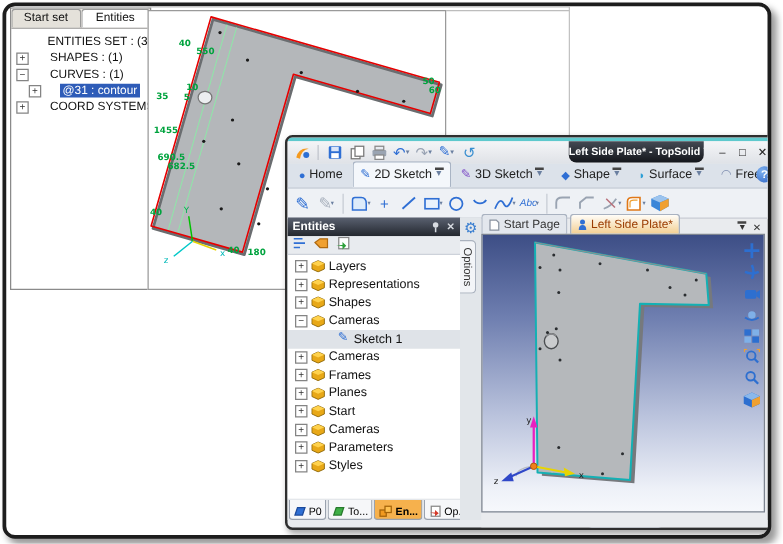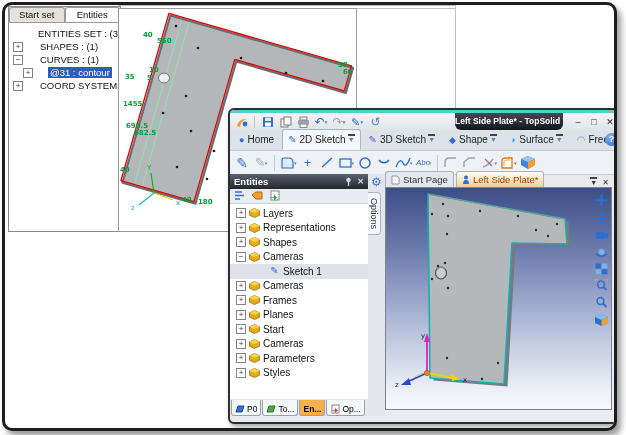--- a/index.html
+++ b/index.html
@@ -67,21 +67,21 @@
       font-weight:bold;display:flex;align-items:center;padding:0 4px;flex:none;}
   .ep-hbtns{margin-left:auto;display:flex;gap:4px;align-items:center;color:#d8dce2;font-size:8px;}
   .ep-toolbar{height:14px;background:#e8ebef;border-bottom:1px solid #cdd2da;display:flex;
       align-items:center;gap:5px;padding-left:4px;flex:none;}
   .ep-tree{flex:1;background:#fff;overflow:hidden;font-size:10px;color:#111;padding-top:2px;}
   .ep-row{display:flex;align-items:center;height:14.5px;white-space:nowrap;}
   .ep-row.soft{background:#dfe3e8;}
   .ep-tabs{height:17px;display:flex;align-items:flex-end;gap:1px;padding:0 1px;background:#e4e7eb;flex:none;}
   .ep-tab{display:flex;align-items:flex-end;gap:2px;font-size:8.5px;border:1px solid #9aa2ae;
       border-radius:0 0 3px 3px;border-top:none;background:#f6f7f9;padding:1px 3px;height:13px;white-space:nowrap;}
-  .ep-tab.active{background:#f6b14d;font-weight:bold;flex-direction:column;}
+  .ep-tab.active{background:#f6b14d;font-weight:bold;}
 
   .options-strip{position:absolute;left:138px;top:64px;width:17px;bottom:6px;background:#e2e6ea;}
   .opt-gear{font-size:12px;color:#3a7fd0;text-align:center;height:16px;line-height:16px;}
   .opt-tab{writing-mode:vertical-rl;font-size:9px;color:#333;background:#f3f5f8;
       border:1px solid #aab2be;border-left:none;border-radius:0 4px 4px 0;padding:5px 1px;margin-top:2px;}
 
   .viewport-col{position:absolute;left:155px;top:62px;width:227px;bottom:6px;}
   .doc-tabs{height:15px;display:flex;align-items:flex-end;gap:2px;font-size:9.5px;}
   .dtab{display:flex;align-items:center;gap:3px;padding:1px 5px;height:13px;border:1px solid #a9b2c0;
       border-bottom:none;border-radius:3px 3px 0 0;background:#e3e7ed;color:#333;white-space:nowrap;}

